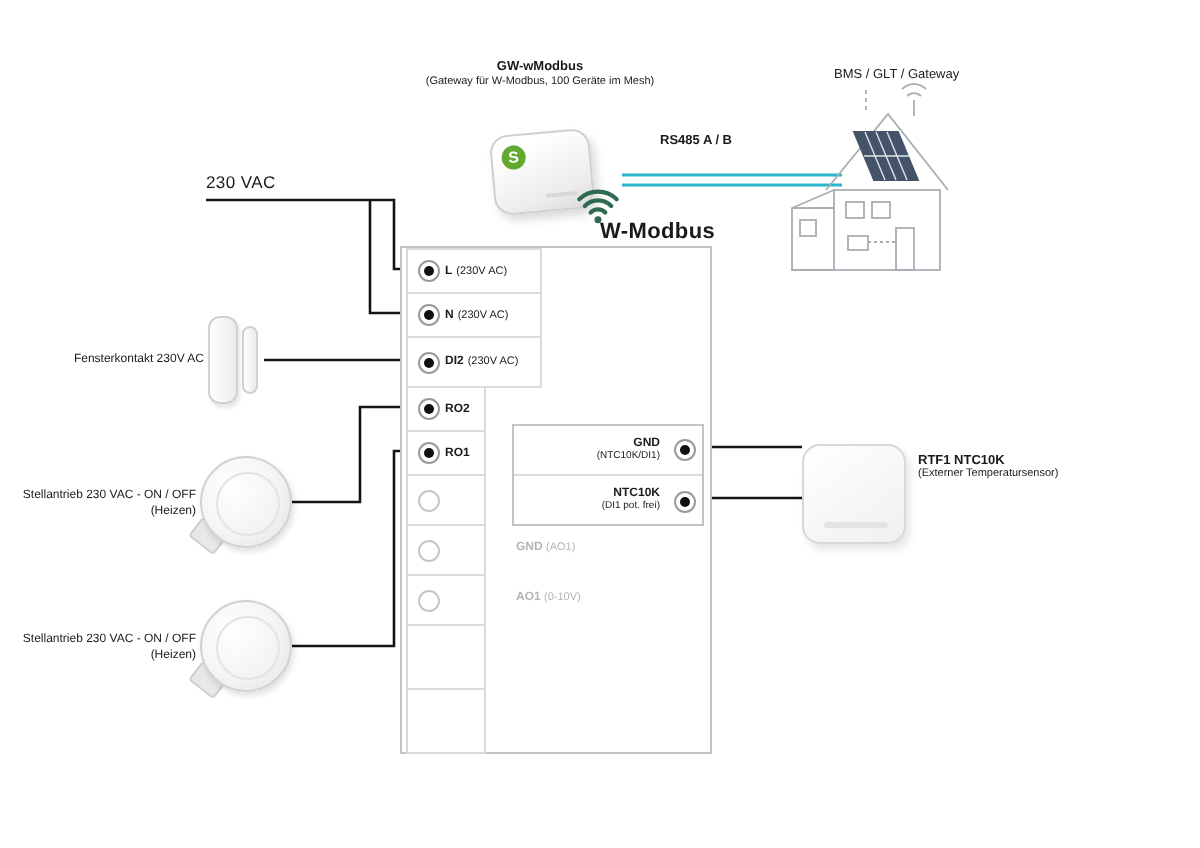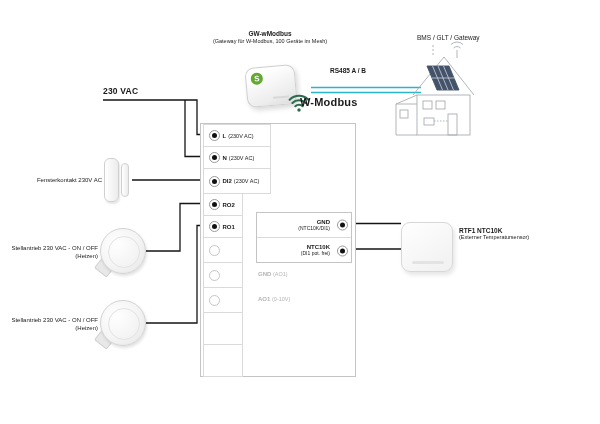--- a/index.html
+++ b/index.html
@@ -5,21 +5,21 @@
   * { margin:0; padding:0; box-sizing:border-box; }
   html,body { background:#ffffff; }
   .canvas {
     position:relative; width:600px; height:424px; background:#fff;
     font-family:"Liberation Sans", sans-serif; color:#1a1a1a; overflow:hidden;
   }
   .abs { position:absolute; }
   svg.layer { position:absolute; left:0; top:0; width:600px; height:424px; }
 
   
-  .power-label { font-size:8.5px; font-weight:bold; letter-spacing:.2px; }
+  .power-label { font-size:8.5px; font-weight:normal; letter-spacing:.2px; }
   .gw-caption { width:176px; text-align:center; line-height:1.25; }
   .gw-caption .t { font-size:6.5px; font-weight:bold; }
   .gw-caption .s { font-size:5.5px; }
   .bms-label { font-size:6.5px; white-space:nowrap; }
   .rs485-label { font-size:6.5px; font-weight:bold; white-space:nowrap; }
   .wmodbus-label { font-size:11px; font-weight:bold; letter-spacing:.2px; }
   .dev-label { font-size:6px; white-space:nowrap; text-align:right; line-height:1.3; }
   .sensor-label .t { font-size:6.5px; font-weight:bold; white-space:nowrap; }
   .sensor-label .s { font-size:5.5px; white-space:nowrap; }
 
@@ -147,21 +147,21 @@
 
   <svg class="abs" style="left:288px; top:94px; width:22px; height:19px;" viewBox="0 0 24 20">
     <g stroke="currentColor" fill="none" stroke-width="2.3" stroke-linecap="round" color="#2d6a4f">
       <path d="M8,13 a5.6,5.6 0 0 1 8,0"></path>
       <path d="M4.8,9.4 a10.2,10.2 0 0 1 14.4,0"></path>
       <path d="M1.8,5.8 a14.5,14.5 0 0 1 20.4,0"></path>
       <circle cx="12" cy="17" r="1.9" fill="currentColor" stroke="none"></circle>
     </g>
   </svg>
 
-  <div class="abs wmodbus-label" style="left:300px; top:96px;">W-Modbus</div>
+  <div class="abs wmodbus-label" style="left:300px; top:110px;">W-Modbus</div>
 
   <svg class="abs" style="left:294px; top:127px; width:26px; height:22px;" viewBox="0 0 24 20">
     <g stroke="currentColor" fill="none" stroke-width="2.3" stroke-linecap="round" color="#2f7fc0">
       <path d="M8,13 a5.6,5.6 0 0 1 8,0"></path>
       <path d="M4.8,9.4 a10.2,10.2 0 0 1 14.4,0"></path>
       <path d="M1.8,5.8 a14.5,14.5 0 0 1 20.4,0"></path>
       <circle cx="12" cy="17" r="1.9" fill="currentColor" stroke="none"></circle>
     </g>
   </svg>
 

